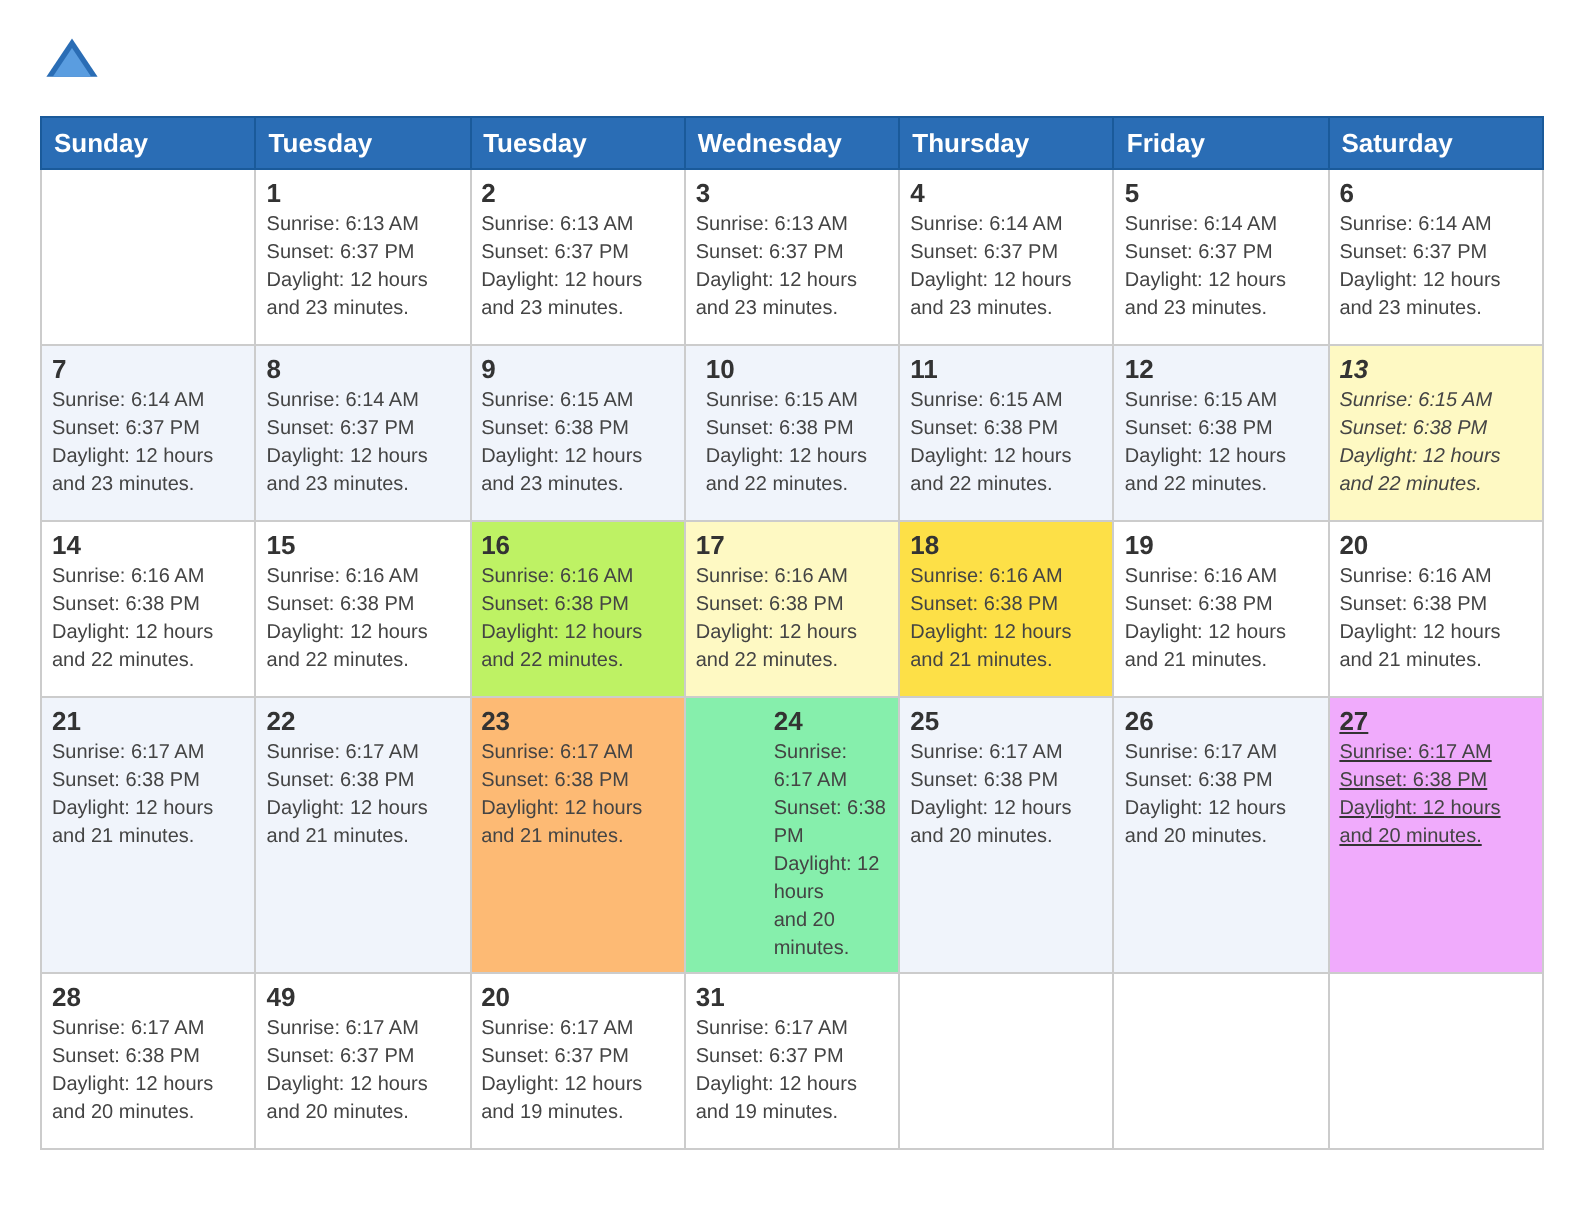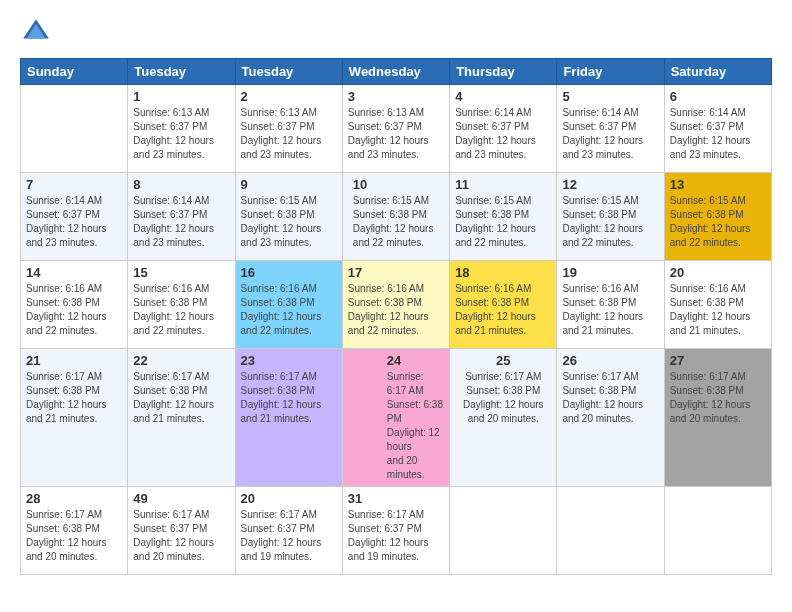--- a/index.html
+++ b/index.html
@@ -218,21 +218,21 @@
 Daylight: 12 hours
 and 22 minutes.</div>
           </td>
           <td style="background: rgb(240, 244, 251);">
             <span class="day-num">12</span>
             <div class="day-info" style="white-space: pre-line;">Sunrise: 6:15 AM
 Sunset: 6:38 PM
 Daylight: 12 hours
 and 22 minutes.</div>
           </td>
-          <td style="background: #eab308;">
+          <td style="background: #fef9c3; font-style: italic;">
             <span class="day-num">13</span>
             <div class="day-info" style="white-space: pre-line;">Sunrise: 6:15 AM
 Sunset: 6:38 PM
 Daylight: 12 hours
 and 22 minutes.</div>
           </td>
         </tr>
         <tr>
           <td style="background: rgb(255, 255, 255);">
             <span class="day-num">14</span>
@@ -241,21 +241,21 @@
 Daylight: 12 hours
 and 22 minutes.</div>
           </td>
           <td style="background: rgb(255, 255, 255);">
             <span class="day-num">15</span>
             <div class="day-info" style="white-space: pre-line;">Sunrise: 6:16 AM
 Sunset: 6:38 PM
 Daylight: 12 hours
 and 22 minutes.</div>
           </td>
-          <td style="background: #7dd3fc;">
+          <td style="background: #bef264;">
             <span class="day-num">16</span>
             <div class="day-info" style="white-space: pre-line;">Sunrise: 6:16 AM
 Sunset: 6:38 PM
 Daylight: 12 hours
 and 22 minutes.</div>
           </td>
           <td style="background: #fef9c3;">
             <span class="day-num">17</span>
             <div class="day-info" style="white-space: pre-line;">Sunrise: 6:16 AM
 Sunset: 6:38 PM
@@ -292,49 +292,49 @@
 Daylight: 12 hours
 and 21 minutes.</div>
           </td>
           <td style="background: rgb(240, 244, 251);">
             <span class="day-num">22</span>
             <div class="day-info" style="white-space: pre-line;">Sunrise: 6:17 AM
 Sunset: 6:38 PM
 Daylight: 12 hours
 and 21 minutes.</div>
           </td>
-          <td style="background: #c4b5fd;">
+          <td style="background: #fdba74;">
             <span class="day-num">23</span>
             <div class="day-info" style="white-space: pre-line;">Sunrise: 6:17 AM
 Sunset: 6:38 PM
 Daylight: 12 hours
 and 21 minutes.</div>
           </td>
-          <td style="background: #f9a8d4; padding-left: 44px;">
+          <td style="background: #86efac; padding-left: 44px;">
             <span class="day-num">24</span>
             <div class="day-info" style="white-space: pre-line;">Sunrise: 6:17 AM
 Sunset: 6:38 PM
 Daylight: 12 hours
 and 20 minutes.</div>
           </td>
-          <td style="background: rgb(240, 244, 251); text-align: center;">
+          <td style="background: rgb(240, 244, 251);">
             <span class="day-num">25</span>
             <div class="day-info" style="white-space: pre-line;">Sunrise: 6:17 AM
 Sunset: 6:38 PM
 Daylight: 12 hours
 and 20 minutes.</div>
           </td>
           <td style="background: rgb(240, 244, 251);">
             <span class="day-num">26</span>
             <div class="day-info" style="white-space: pre-line;">Sunrise: 6:17 AM
 Sunset: 6:38 PM
 Daylight: 12 hours
 and 20 minutes.</div>
           </td>
-          <td style="background: #a3a3a3;">
+          <td style="background: #f0abfc; text-decoration: underline;">
             <span class="day-num">27</span>
             <div class="day-info" style="white-space: pre-line;">Sunrise: 6:17 AM
 Sunset: 6:38 PM
 Daylight: 12 hours
 and 20 minutes.</div>
           </td>
         </tr>
         <tr>
           <td style="background: rgb(255, 255, 255);">
             <span class="day-num">28</span>

